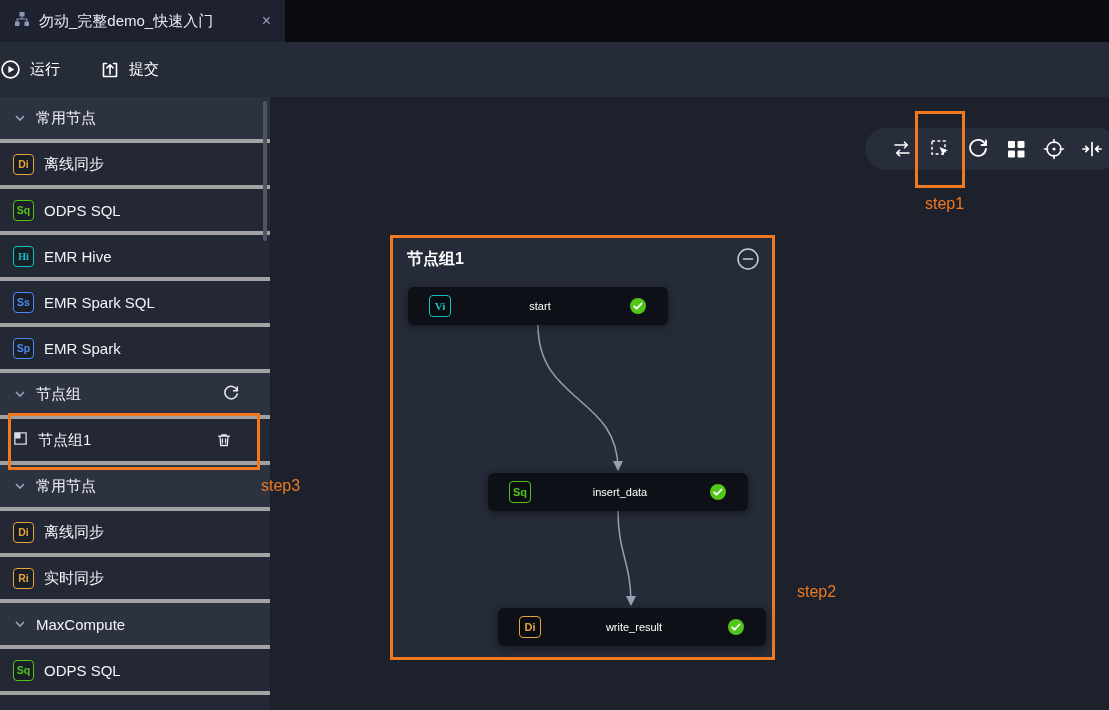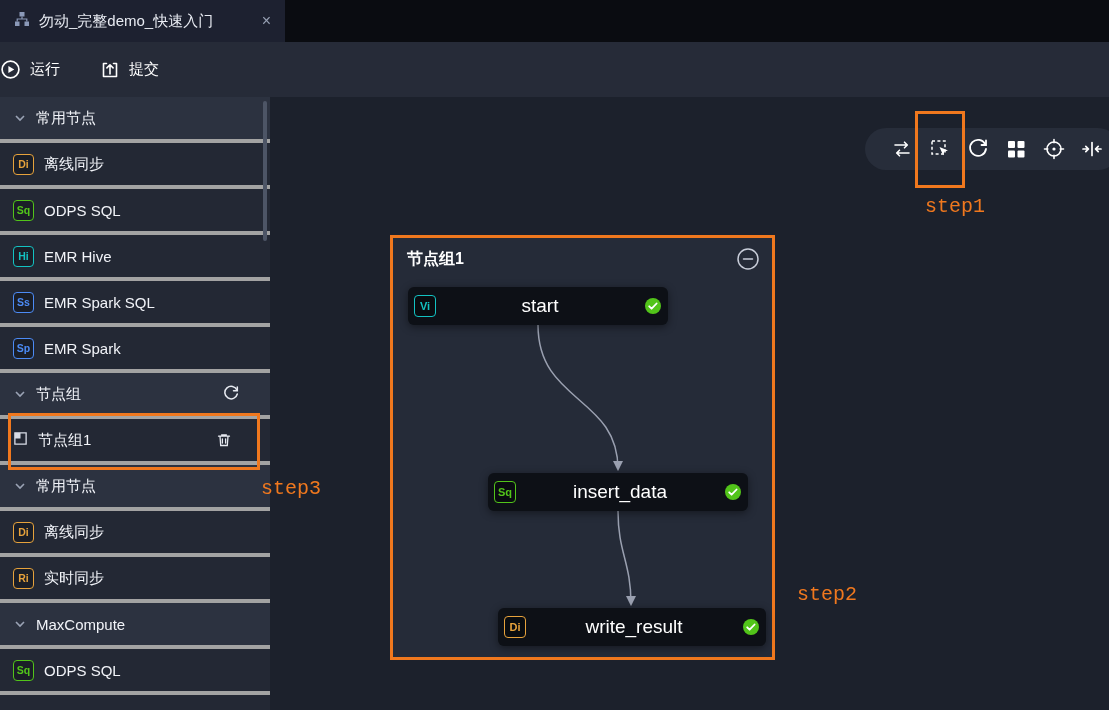--- a/index.html
+++ b/index.html
@@ -35,21 +35,21 @@
   .side-row.section { background:#2c3240; padding-left:14px; gap:10px; }
   .side-row.node { background:#232834; padding-left:13px; gap:10px; }
   .chev { flex:none; }
   .badge {
     width:21px; height:21px; border:1.5px solid; border-radius:4px;
     display:flex; align-items:center; justify-content:center;
     font-size:10.5px; font-weight:bold; background:rgba(0,0,0,.25); flex:none;
   }
   .c-orange { color:#e6a23c; border-color:#e6a23c; }
   .c-green  { color:#52c41a; border-color:#52c41a; }
-  .c-cyan   { color:#13c2c2; border-color:#13c2c2; }
+  .c-cyan   { color:#13c2c2; border-color:#13c2c2;font-family:Liberation Serif, serif; }
   .c-blue   { color:#4c8bf5; border-color:#4c8bf5;text-align:right; }
   .row-trailing { margin-left:auto; margin-right:30px; display:flex; align-items:center; cursor:pointer; color:#e7eaf1; }
   .row-trailing.trash { margin-right:38px; }
   .scroll-thumb {
     position:absolute; right:3px; top:4px; width:4px; height:140px;
     background:#4d5566; border-radius:2px;
   }
   
   .canvas { flex:1; position:relative; background:#1c212c; overflow:hidden; }
   .canvas-toolbar {
@@ -62,33 +62,33 @@
   
   .group {
     position:absolute; left:120px; top:138px; width:385px; height:425px;
     background:#252b38; border:3px solid #f0781e; z-index:2;
   }
   .group-title { position:absolute; left:14px; top:11px; font-size:16px; font-weight:600; color:#fff; }
   .collapse-btn { position:absolute; right:12px; top:9px; cursor:pointer; color:#c8cdd9; }
   .wire-layer { position:absolute; left:0; top:0; width:379px; height:419px; pointer-events:none; }
   .wf-node {
     position:absolute; height:38px; background:#0d1016; border-radius:6px;
-    display:flex; align-items:center; padding:0 6px; gap:20px;
+    display:flex; align-items:center; padding:0 21px; gap:20px;
     box-shadow:0 2px 8px rgba(0,0,0,.45); cursor:pointer;
   }
   .wf-node .badge { width:22px; height:22px; font-size:11px; }
-  .wf-label { flex:1; text-align:center; color:#fff; font-size:19px; }
+  .wf-label { flex:1; text-align:center; color:#fff; font-size:11px; }
   .wf-status { flex:none; display:flex; }
   .n-start { left:15px; top:49px; width:260px; }
   .n-insert { left:95px; top:235px; width:260px; }
   .n-write { left:105px; top:370px; width:268px; }
   
   .ann-box { border:3px solid #f0781e; position:absolute; z-index:6; pointer-events:none; }
   .step1-box { left:645px; top:14px; width:50px; height:77px; }
-  .ann-label { position:absolute; color:#f0781e; font-size:20px; font-weight:500; z-index:6;font-family:Liberation Mono, monospace; }
+  .ann-label { position:absolute; color:#f0781e; font-size:16px; font-weight:500; z-index:6; }
   .step1-label { left:655px; top:98px; }
   .step2-label { left:527px; top:486px; }
   .sidebar-highlight { left:8px; top:413px; width:252px; height:57px; }
   .step3-label { left:261px; top:477px; }
 </style>
 </head>
 <body>
 
 <div class="app">
 

